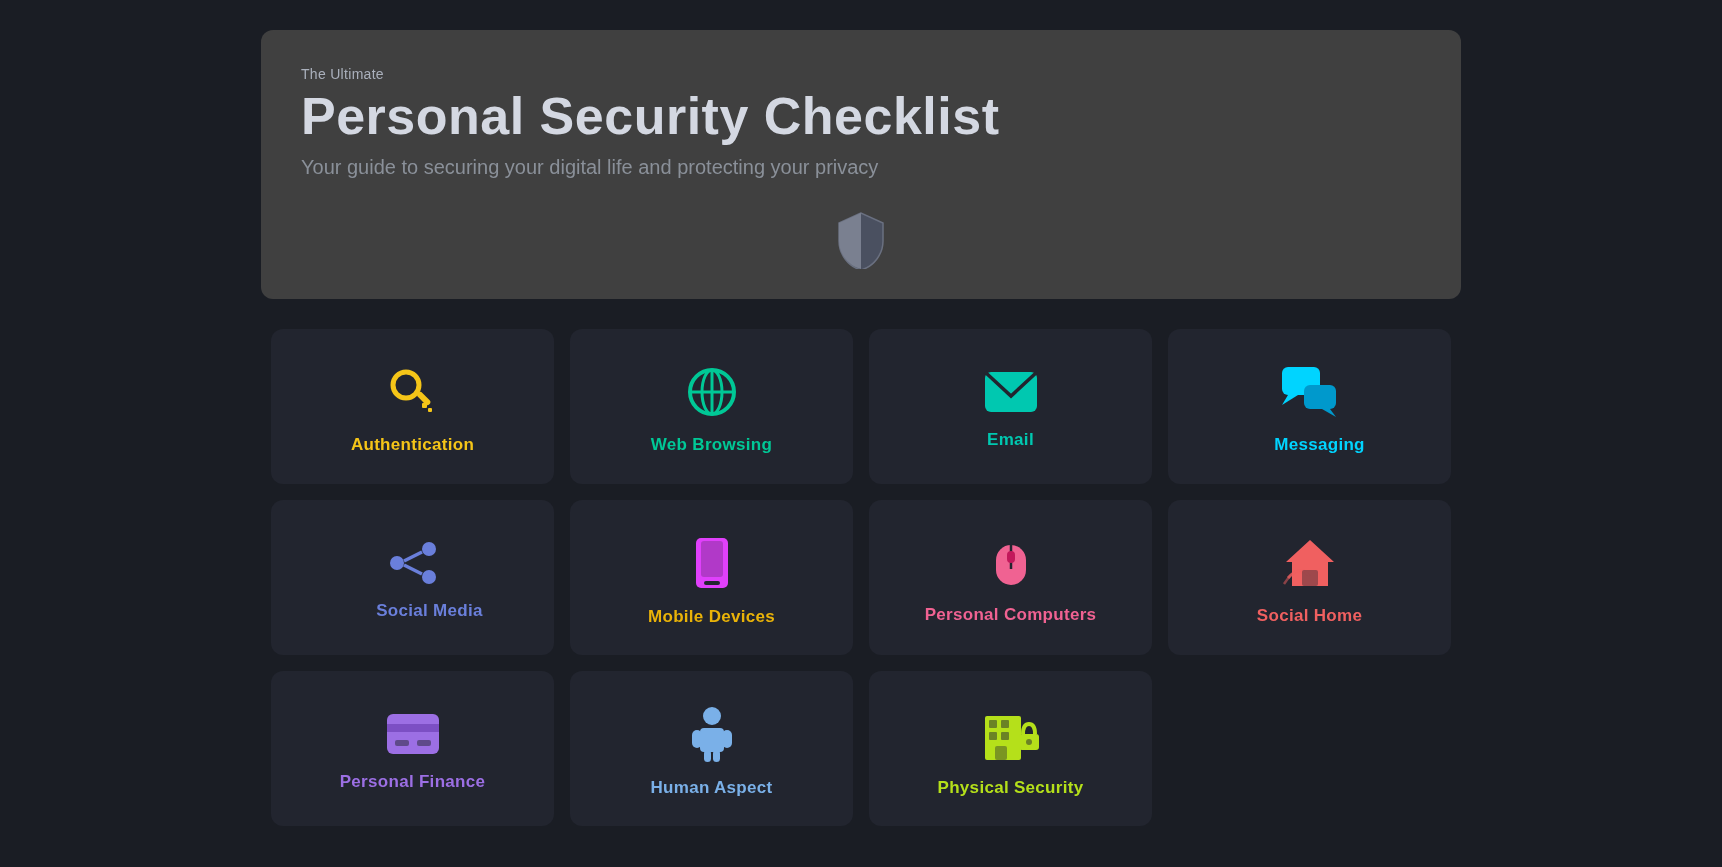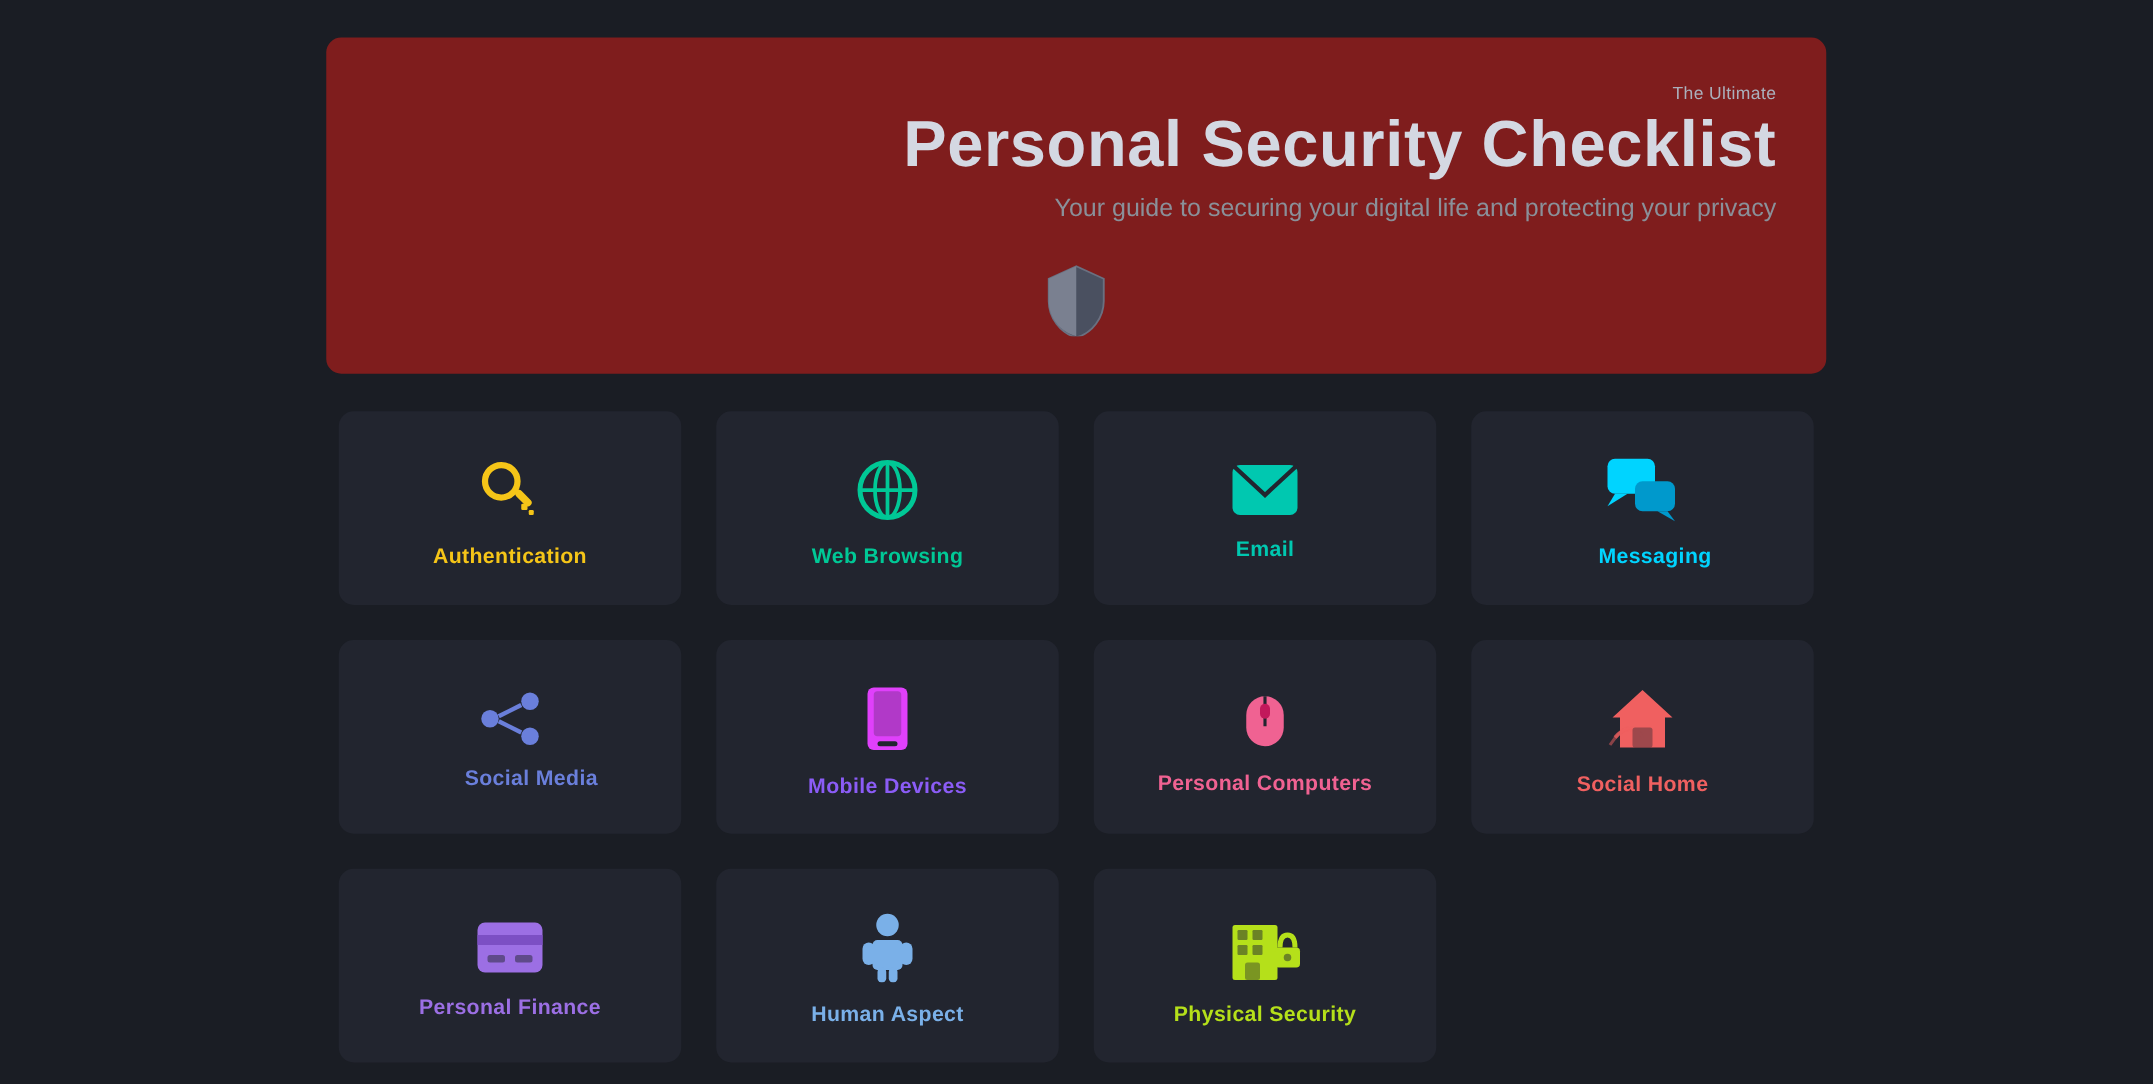--- a/index.html
+++ b/index.html
@@ -9,23 +9,23 @@
       font-family: 'Segoe UI', Arial, sans-serif;
       min-height: 867px;
       display: flex;
       flex-direction: column;
       align-items: center;
     }
 
     .header-banner {
       width: 100%;
       max-width: 1200px;
-      background-color: #7f1d1d;
+      background-color: #404040;
       border-radius: 12px;
-      text-align: right;
+      text-align: left;
       padding: 36px 40px 30px;
       margin: 30px auto 30px;
     }
 
     .header-subtitle {
       color: #aab0bc;
       font-size: 14px;
       letter-spacing: 0.3px;
       margin-bottom: 4px;
     }
@@ -53,21 +53,21 @@
     .shield-svg {
       width: 52px;
       height: 58px;
     }
 
     .grid-container {
       width: 100%;
       max-width: 1200px;
       display: grid;
       grid-template-columns: repeat(4, 1fr);
-      gap: 28px;
+      gap: 16px;
       padding: 0 10px;
       margin-bottom: 20px;
     }
 
     .card {
       background-color: #22252f;
       border-radius: 12px;
       display: flex;
       flex-direction: column;
       align-items: center;
@@ -107,21 +107,21 @@
     .icon-finance { color: #9c6fe4; }
     .icon-human { color: #7ab0e8; }
     .icon-physical { color: #b5e01a; }
 
     .label-auth { color: #f5c518; }
     .label-web { color: #00c896; }
     .label-email { color: #00c8b0; }
     .label-messaging { color: #00d4ff; margin-left: 20px; }
     .label-social { color: #6a7fdb; margin-left: 34px; }
     .label-networks { color: #8b5cf6; }
-    .label-mobile { color: #8b5cf6; text-align: center; }
+    .label-mobile { color: #eab308; text-align: center; }
     .label-pc { color: #f06292; }
     .label-smarthome { color: #f06060; }
     .label-finance { color: #9c6fe4; }
     .label-human { color: #7ab0e8; }
     .label-physical { color: #b5e01a; }
   </style>
 </head>
 <body>
 
 <div class="header-banner">

